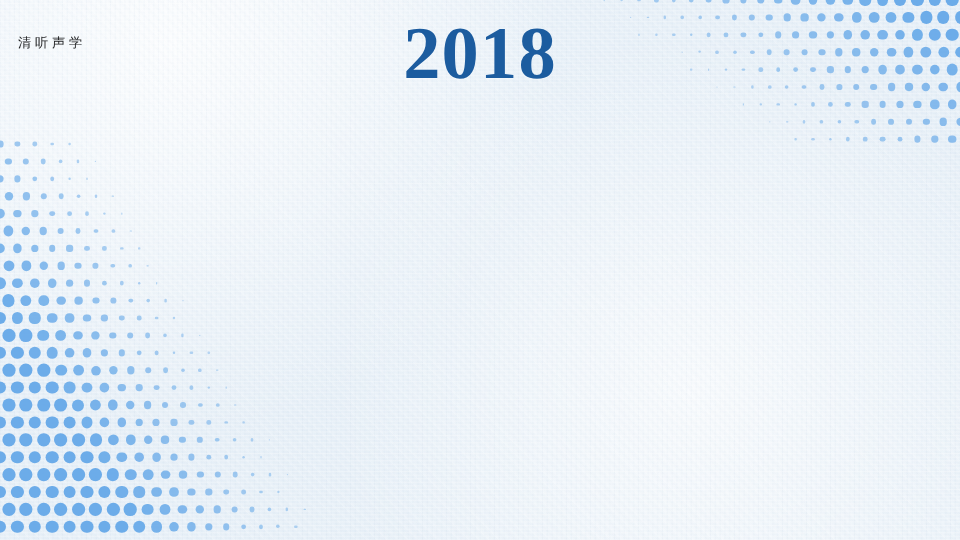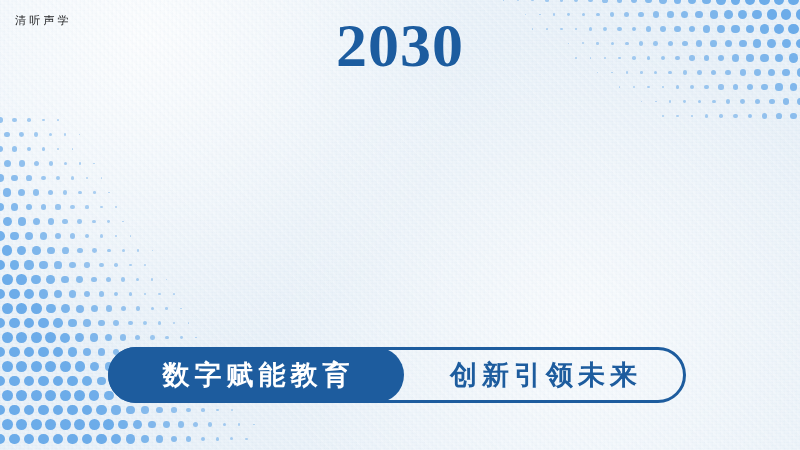--- a/index.html
+++ b/index.html
@@ -84,21 +84,21 @@
     font-size: 31px;
     font-weight: 700;
     letter-spacing: -0.8px;
     line-height: 1;
     font-family: "DejaVu Sans", sans-serif;
   }
   #logo-subwordmark {
     color: #1b1c1e;
     font-size: 11px;
     letter-spacing: 3.2px;
-    margin-top: 3px;
+    margin-top: 19px;
     padding-left: 3px;
     line-height: 1;
   }
 
   
   #headline-stack {
     position: absolute;
     left: 0;
     right: 0;
     top: 14px;
@@ -607,25 +607,17 @@
       <div class="dot" style="width: 2.11px; height: 2.11px; left: 245.45px; top: 317.95px; background: rgb(101, 168, 232); opacity: 0.47;"></div>
     </div>
 
   <div id="logo-block">
     <div id="logo-word-col">
       <span id="logo-subwordmark">清听声学</span>
     </div>
   </div>
 
   <div id="headline-stack">
-    <div id="year">2030</div>
+    <div id="year">2018</div>
   </div>
 
-  <div id="slogan-pill">
-    <div id="slogan-primary">
-      <span id="slogan-primary-text">数字赋能教育</span>
-    </div>
-    <div id="slogan-secondary">
-      <span id="slogan-secondary-text">创新引领未来</span>
-    </div>
-  </div>
 
 </div>
 
 </body></html>

